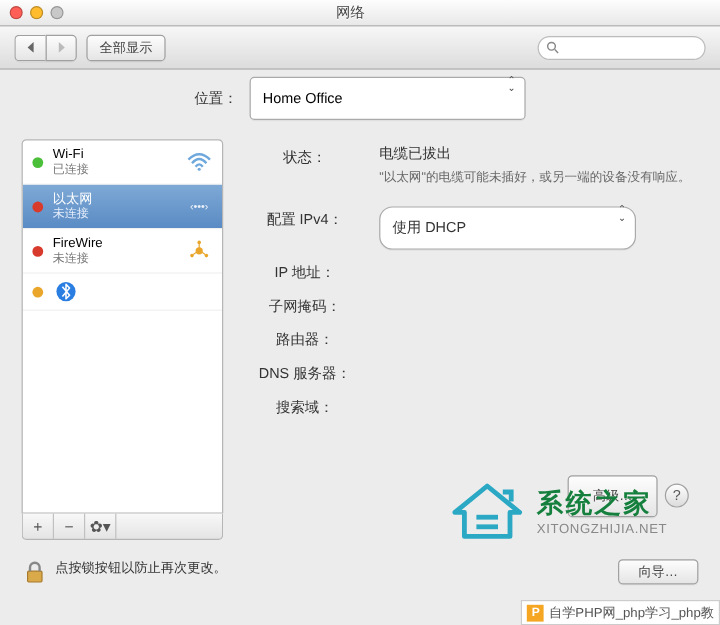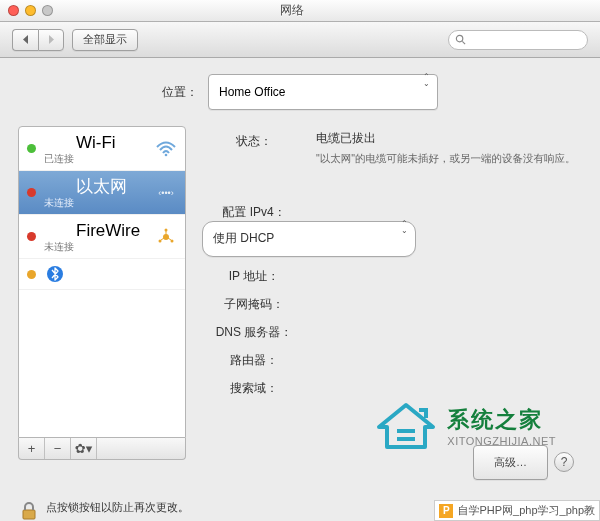--- a/index.html
+++ b/index.html
@@ -11,37 +11,37 @@
 .titlebar-title { position: absolute; left: 0; right: 16px; text-align: center; font-size: 12px; color: #444; text-shadow: 0 1px 0 #fff; }
 .toolbar { height: 36px; background: linear-gradient(#f7f7f7,#dcdcdc); border-bottom: 1px solid #aaa; display: flex; align-items: center; padding: 0 12px; gap: 8px; justify-content: space-between; }
 .navseg { display: flex; }
 .btn { background: linear-gradient(#fdfdfd,#e5e5e5); border: 1px solid #a0a0a0; border-radius: 4px; height: 22px; display: flex; align-items: center; justify-content: center; font-size: 11px; color: #444; cursor: default; box-shadow: 0 1px 0 rgba(0,0,0,.05); }
 .navbtn { width: 26px; }
 .navbtn:first-child { border-radius: 4px 0 0 4px; border-right: none; }
 .navbtn:last-child { border-radius: 0 4px 4px 0; }
 .showall { padding: 0 10px; }
 .search { margin-left: auto; width: 140px; height: 20px; border: 1px solid #bbb; border-radius: 10px; background: #fff; display: flex; align-items: center; padding: 0 6px; }
 .search svg { width: 11px; height: 11px; fill: #888; }
-.content { padding: 16px 18px 10px; }
+.content { padding: 6px 18px 10px; }
 .location-row { display: flex; align-items: center; justify-content: center; gap: 10px; margin-bottom: 16px; }
 .location-label { font-size: 12px; color: #333; }
 .select { background: #fff; border: 1px solid #aaa; border-radius: 4px; height: 36px; display: flex; align-items: center; padding: 0 22px 0 10px; font-size: 12px; position: relative; box-shadow: 0 1px 0 rgba(0,0,0,.05); }
 .select::after { content: ""; position: absolute; right: 6px; top: 5px; width: 8px; height: 10px; background: linear-gradient(#555,#555) center 2px/6px 1px no-repeat, linear-gradient(#555,#555) center 8px/6px 1px no-repeat; clip-path: polygon(50% 0,100% 40%,0 40%,50% 0,0 60%,100% 60%,50% 100%,0 60%); }
 .select.updown::after { content: "⌃\A⌄"; white-space: pre; clip-path: none; background: none; top: -2px; font-size: 8px; line-height: 7px; color: #555; }
 .loc-select { width: 230px; }
 .main { display: flex; gap: 14px; }
 .sidebar { width: 168px; }
 .list { background: #fff; border: 1px solid #b5b5b5; border-radius: 4px 4px 0 0; height: 312px; overflow: hidden; }
 .item { display: flex; align-items: center; padding: 6px 8px; gap: 8px; border-bottom: 1px solid #f0f0f0; }
 .item.sel { background: linear-gradient(#7ea9d6,#5a8bc4); color: #fff; }
 .item.sel .sub { color: #e6eefb; }
 .dot { width: 9px; height: 9px; border-radius: 50%; flex-shrink: 0; }
 .dot.g { background: #4cbf3a; } .dot.r { background: #d83a2c; } .dot.o { background: #e9a62b; }
 .item-text { flex: 1; display: flex; flex-direction: column; line-height: 1.15; }
-.item-name { font-size: 17px; margin-left: 32px; } .sub { font-size: 10px; color: #777; }
+.item-name { font-size: 11px; } .sub { font-size: 10px; color: #777; }
 .item-icon { width: 22px; height: 18px; display: flex; align-items: center; justify-content: center; }
 .listfoot { background: linear-gradient(#f8f8f8,#e4e4e4); border: 1px solid #b5b5b5; border-top: none; border-radius: 0 0 4px 4px; height: 22px; display: flex; }
 .footbtn { width: 26px; border-right: 1px solid #c0c0c0; display: flex; align-items: center; justify-content: center; font-size: 13px; color: #555; }
 .details { flex: 1; padding: 4px 2px; }
 .row { display: flex; align-items: flex-start; margin-bottom: 8px; }
 .rlabel { width: 114px; text-align: center; font-size: 12px; color: #333; padding-right: 10px; padding-top: 3px; }
 .rval { flex: 1; font-size: 12px; color: #333; }
 .hint { font-size: 10.5px; color: #666; line-height: 1.4; margin-top: 4px; }
 .ipv4-select { width: 214px; border-radius: 11px; }
 .adv-row { display: flex; justify-content: flex-end; align-items: center; gap: 6px; margin-top: 48px; padding-right: 6px; }
@@ -169,42 +169,42 @@
     </div>
 
     <div class="details">
       <div class="row">
         <div class="rlabel">状态：</div>
         <div class="rval">
           <div class="bold">电缆已拔出</div>
           <div class="hint">"以太网"的电缆可能未插好，或另一端的设备没有响应。</div>
         </div>
       </div>
-      <div class="row" style="margin-top:35px;flex-direction:column;">
+      <div class="row" style="margin-top:16px;">
         <div class="rlabel">配置 IPv4：</div>
         <div class="rval">
             <div class="select updown ipv4-select">
               <span>使用 DHCP</span>
             </div>
           </div>
       </div>
       <div class="row">
           <div class="rlabel">IP 地址：</div>
           <div class="rval"></div>
         </div>
       <div class="row">
           <div class="rlabel">子网掩码：</div>
           <div class="rval"></div>
         </div>
       <div class="row">
+          <div class="rlabel">路由器：</div>
+          <div class="rval"></div>
+        </div>
+      <div class="row">
           <div class="rlabel">DNS 服务器：</div>
-          <div class="rval"></div>
-        </div>
-      <div class="row">
-          <div class="rlabel">路由器：</div>
           <div class="rval"></div>
         </div>
       <div class="row">
           <div class="rlabel">搜索域：</div>
           <div class="rval"></div>
         </div>
 
       <div class="adv-row">
         <div class="btn adv-btn">高级…</div>
         <div class="help">?</div>

